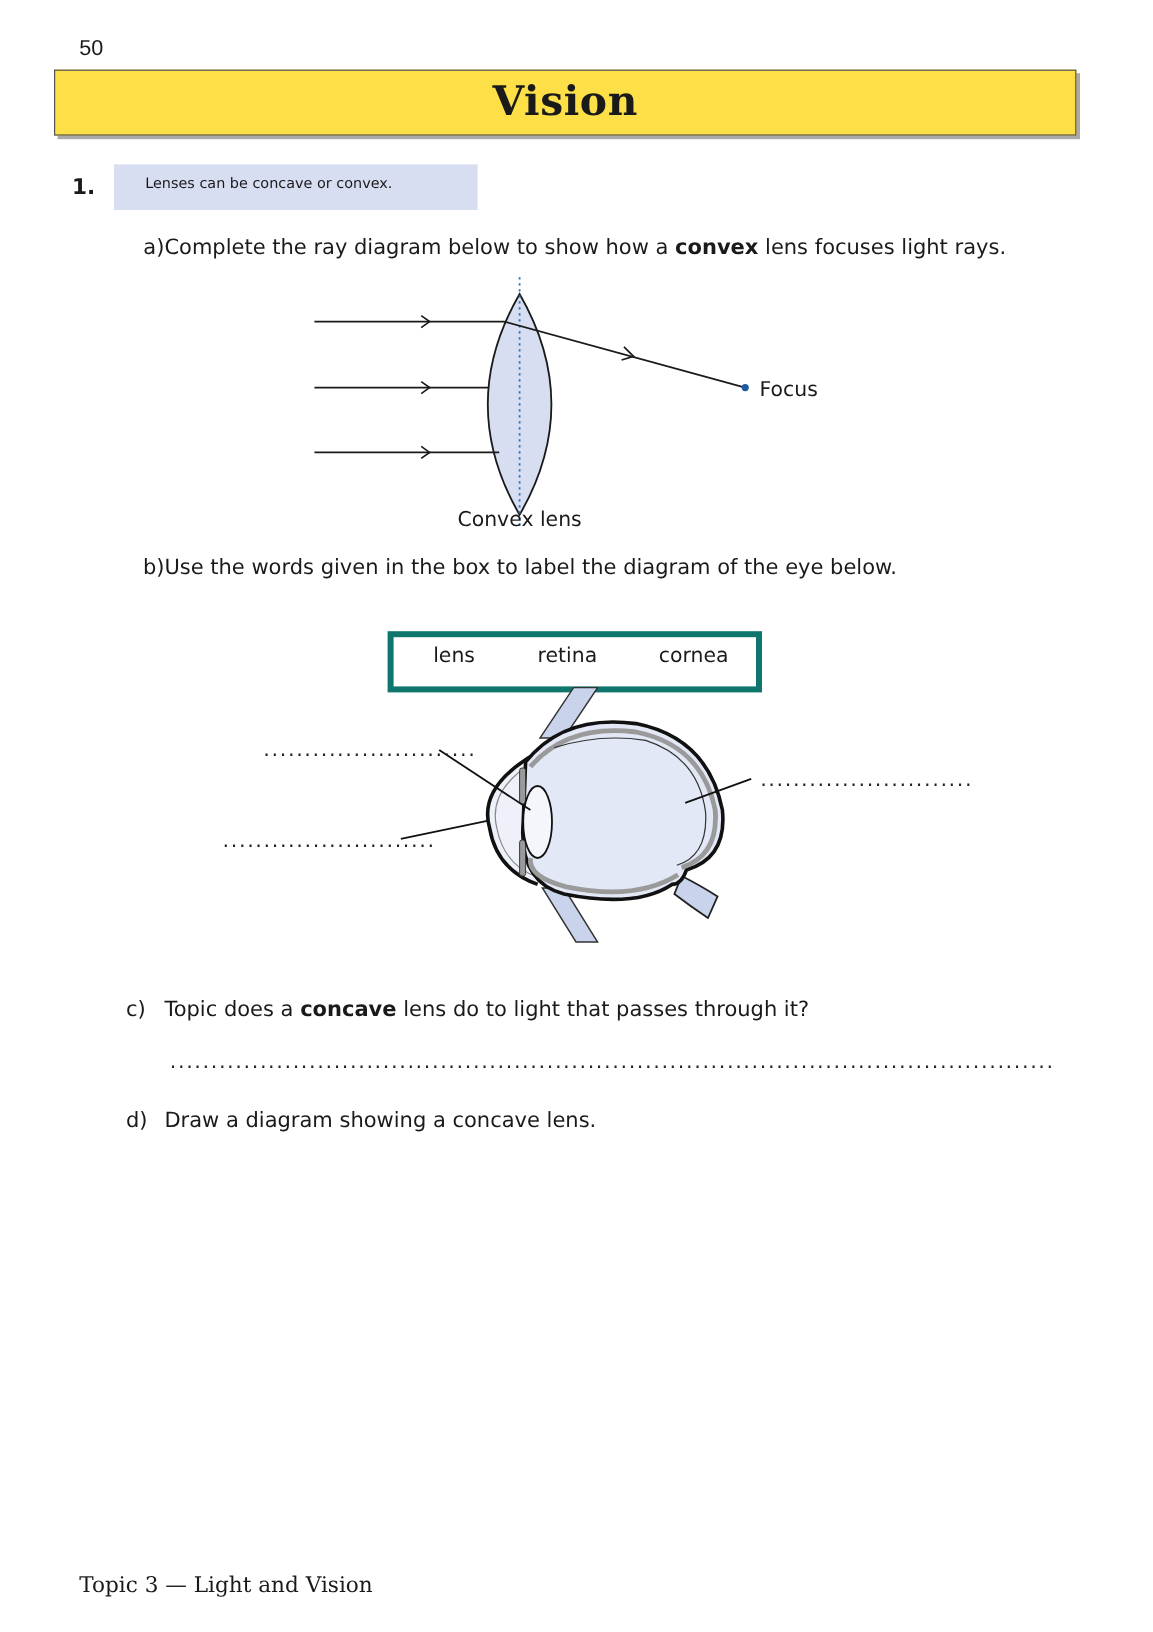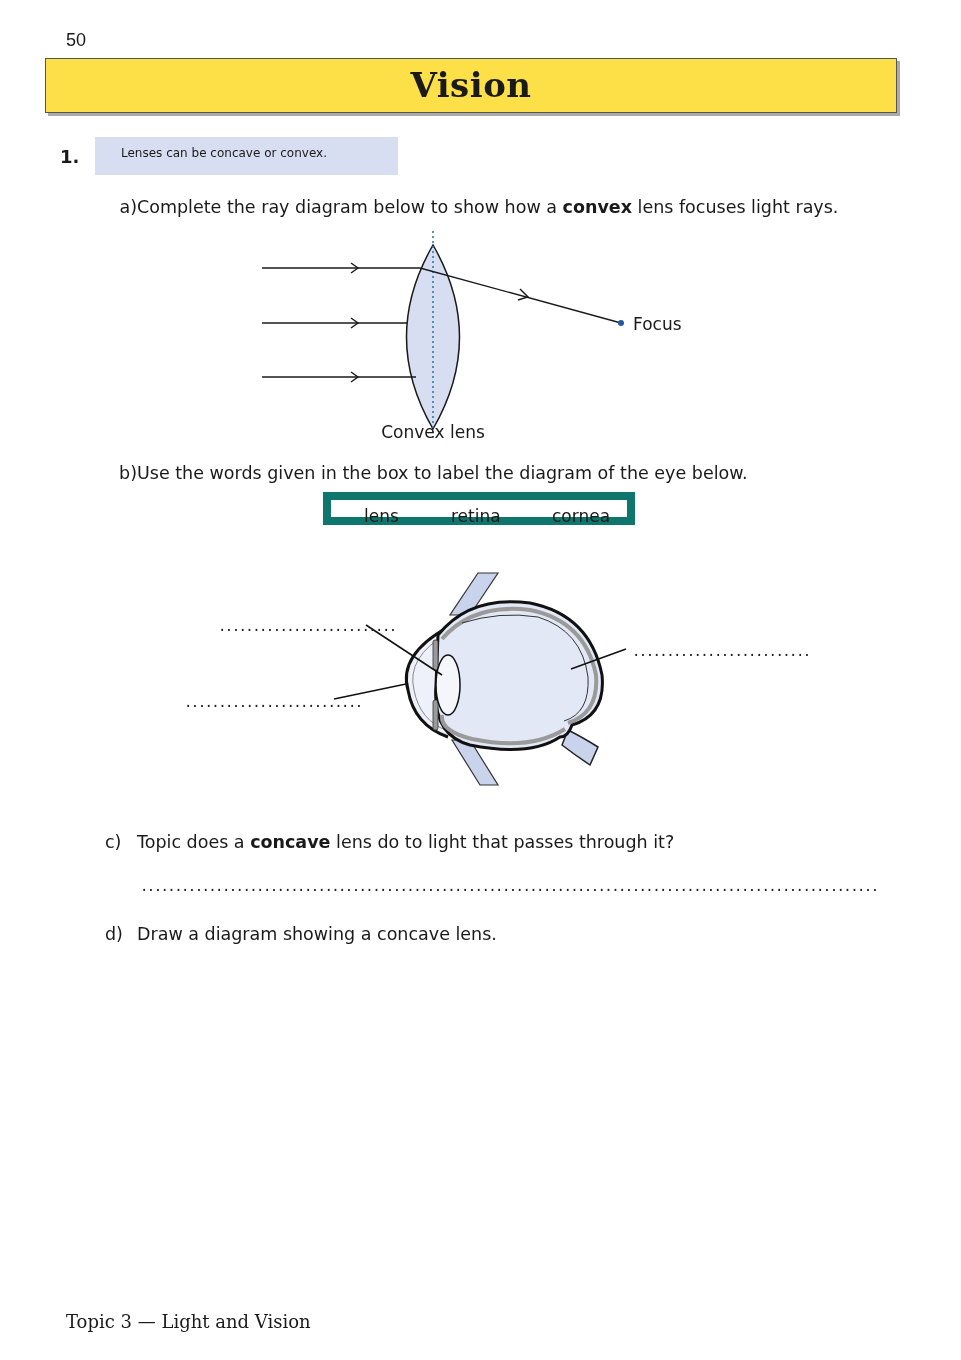--- a/index.html
+++ b/index.html
@@ -10,21 +10,21 @@
   .title-banner { left: 45px; top: 58px; width: 850px; height: 53px; background: #fde047;
                   border: 1.5px solid #555; box-shadow: 3px 3px 0 #aaa; }
   .title-text { position: absolute; left: 0; right: 0; top: 6px; text-align: center;
                 font-family: "DejaVu Serif", serif; font-weight: bold; font-size: 34px; color: #1a1a1a; letter-spacing: 0.5px; }
   .q-num { left: 60px; top: 146px; font-weight: bold; font-size: 18px; }
   .q-intro { left: 95px; top: 137px; width: 303px; height: 38px; background: #d8def2; }
   .q-intro span { position: absolute; left: 10px; top: 9px; font-size: 12px; margin-left: 16px; }
   .sub { font-size: 17.5px; }
   .sub .lbl { display: inline-block; width: 32px; }
   .sub b { font-weight: bold; }
-  .word-box { left: 323px; top: 492px; width: 312px; height: 33px; border: 8px solid #0f766e; box-sizing: border-box; }
+  .word-box { left: 323px; top: 526px; width: 312px; height: 51px; border: 5px solid #0f766e; box-sizing: border-box; }
   .word-box span { position: absolute; top: 6px; font-size: 17px; }
   .dots { font-family: "DejaVu Sans Mono", monospace; font-size: 14px; letter-spacing: -1.6px; color: #222; }
   .footer { left: 66px; top: 1311px; font-family: "DejaVu Serif", serif; font-size: 18px; }
   svg text { font-family: "DejaVu Sans", sans-serif; }
 </style>
 </head>
 <body>
 
 <div class="abs page-number">50</div>
 

